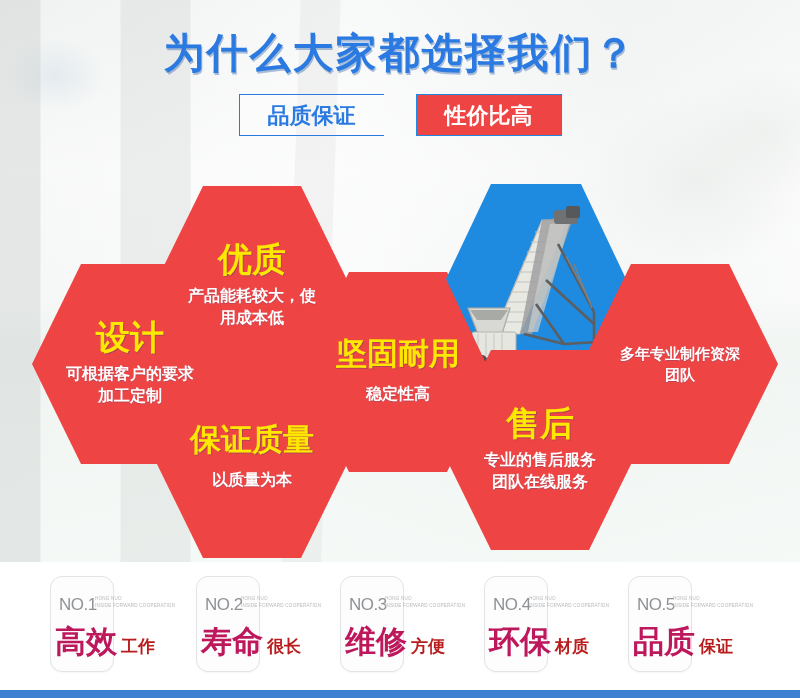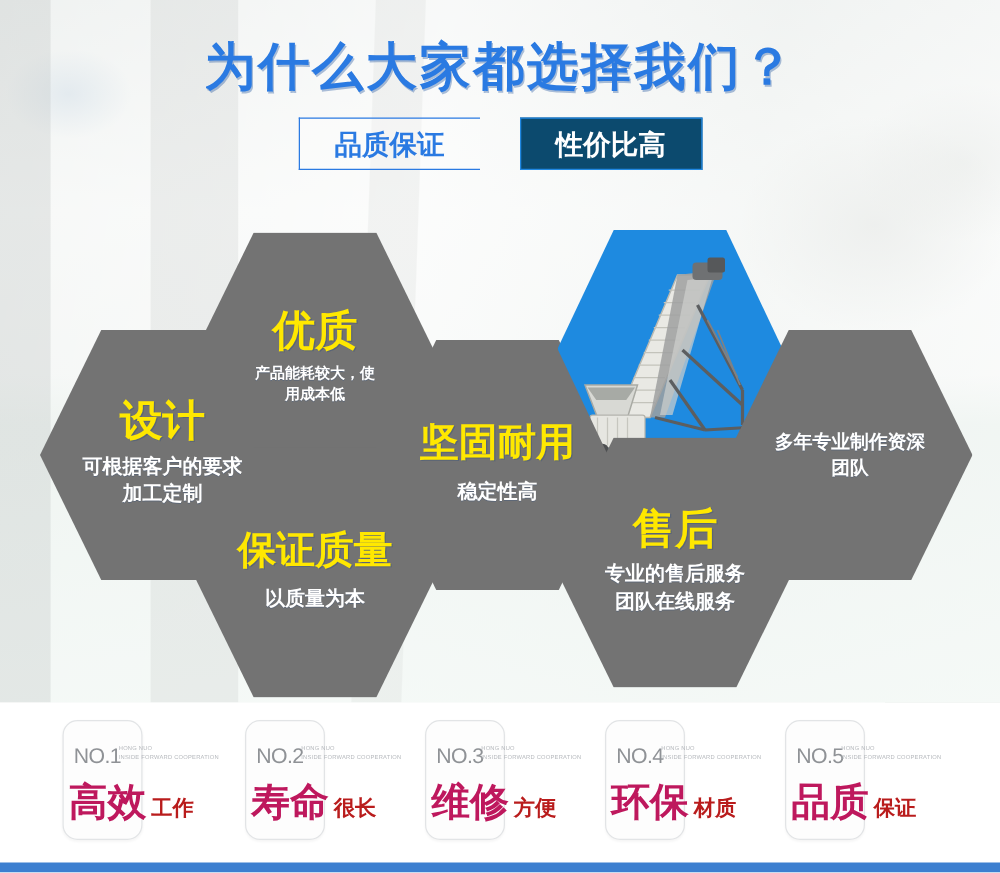--- a/index.html
+++ b/index.html
@@ -50,27 +50,27 @@
   }
   #tabs{
     position:absolute;left:0;top:94px;width:800px;
     display:flex;justify-content:center;align-items:stretch;
   }
   .tab{
     height:42px;line-height:42px;font-size:22px;font-weight:bold;
     padding:0 28px;box-sizing:border-box;white-space:nowrap;
   }
   .tab.outline{color:#2a7ae2;border:1px solid #2a7ae2;background:rgba(255,255,255,.25);border-right:none;}
-  .tab.solid{color:#ffffff;background:#0c4a6e;border:1px solid #2088e3;margin-left:32px;}
+  .tab.solid{color:#ffffff;background:#ef4444;border:1px solid #2088e3;margin-left:32px;}
 
   
   #hexwrap{position:absolute;left:0;top:0;width:800px;height:562px;}
   .hex{
     position:absolute;
-    background:#737373;
+    background:#ef4444;
     clip-path:polygon(25% 0%,75% 0%,100% 50%,75% 100%,25% 100%,0% 50%);
     display:flex;flex-direction:column;align-items:center;justify-content:center;
     text-align:center;box-sizing:border-box;
     filter:drop-shadow(2px 3px 3px rgba(90,110,120,.35));
   }
   .hex .htitle{
     color:#ffe800;font-weight:bold;line-height:1.05;
     text-shadow:1px 1px 0 rgba(30,70,130,.30);
   }
   .hex .hdesc{
@@ -128,21 +128,21 @@
 <div id="hexwrap">
 
   <div class="hex" style="left:32px;top:264px;width:196px;height:200px;">
     <div class="htitle" style="font-size:34px;margin-bottom:7px;">设计</div>
     <div class="hdesc" style="font-size:16px;white-space:pre-line;">可根据客户的要求
 加工定制</div>
   </div>
 
   <div class="hex" style="left:154px;top:186px;width:196px;height:200px;">
     <div class="htitle" style="font-size:34px;margin-bottom:7px;">优质</div>
-    <div class="hdesc" style="font-size:12px;white-space:pre-line;">产品能耗较大，使
+    <div class="hdesc" style="font-size:16px;white-space:pre-line;">产品能耗较大，使
 用成本低</div>
   </div>
 
   <div class="hex" style="left:300px;top:272px;width:196px;height:200px;">
     <div class="htitle" style="font-size:31px;margin-bottom:12px;">坚固耐用</div>
     <div class="hdesc" style="font-size:16px;white-space:pre-line;">稳定性高</div>
   </div>
 
   <div class="hex" style="left:154px;top:358px;width:196px;height:200px;">
     <div class="htitle" style="font-size:31px;margin-bottom:12px;">保证质量</div>

